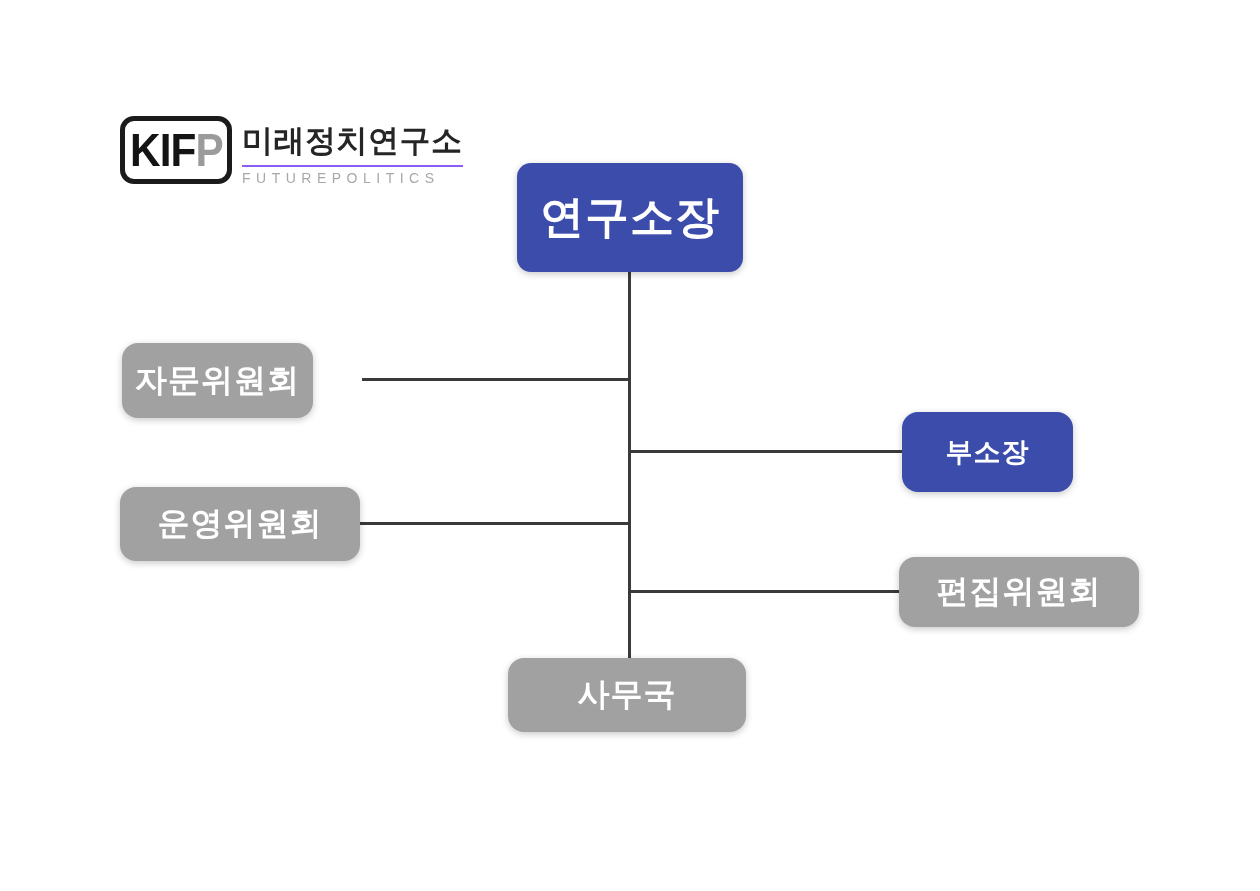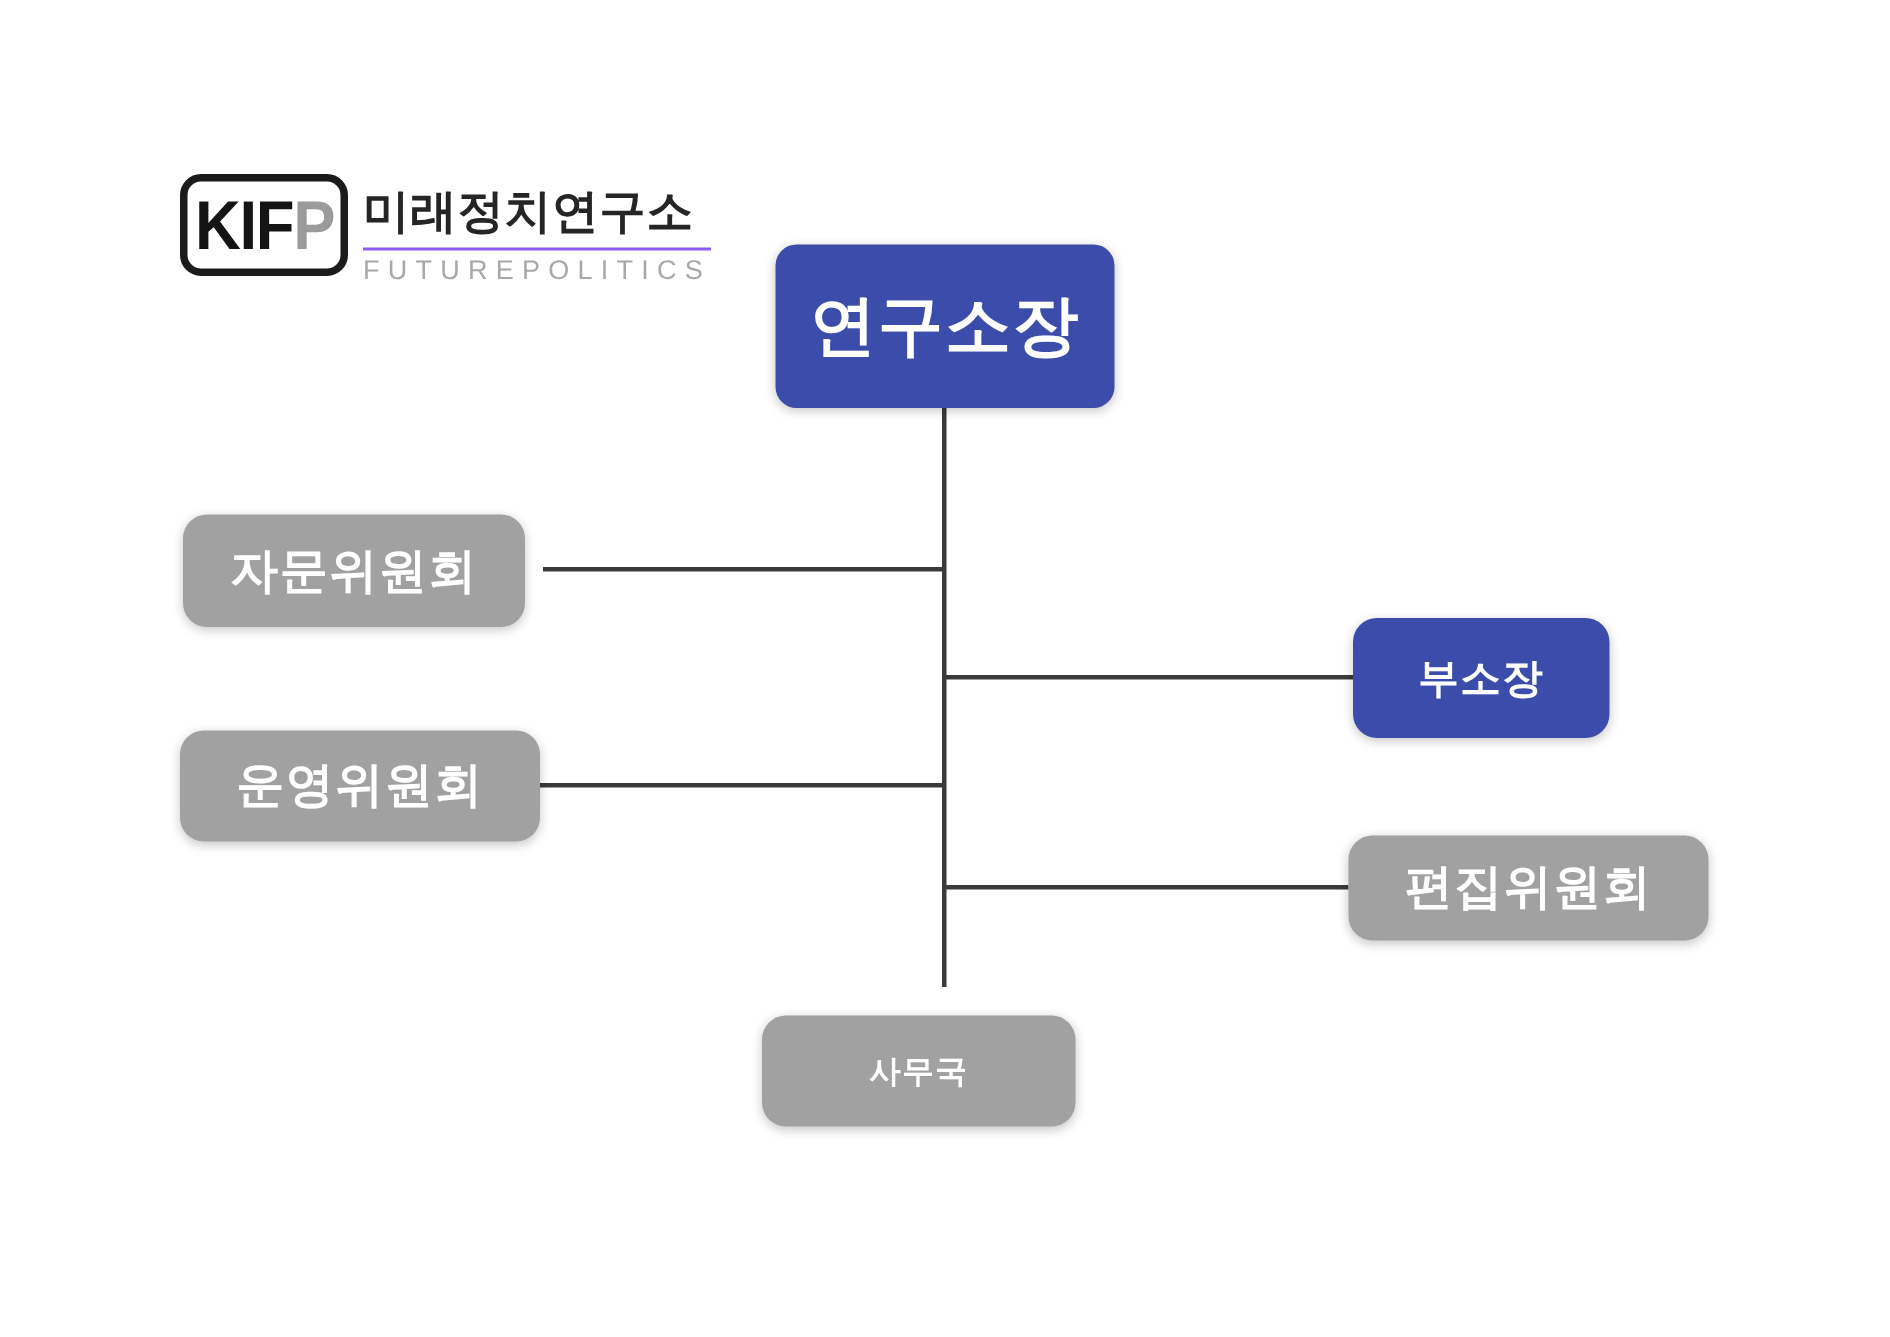--- a/index.html
+++ b/index.html
@@ -50,21 +50,21 @@
     font-size: 31px;
     font-weight: 700;
     color: #252525;
     letter-spacing: 0.5px;
     padding-bottom: 3px;
     border-bottom: 2px solid #8b5cf6;
     white-space: nowrap;
   }
   .logo-en {
     margin-top: 3px;
-    font-size: 18px;
+    font-size: 14px;
     font-weight: 500;
     color: #a8a8a8;
     letter-spacing: 5.5px;
     white-space: nowrap;
   }
 
   
   .node {
     position: absolute;
     display: flex;
@@ -72,25 +72,25 @@
     justify-content: center;
     color: #ffffff;
     font-weight: 900;
     border-radius: 16px;
     box-shadow: 0 2px 7px rgba(0,0,0,0.22);
     white-space: nowrap;
     letter-spacing: 1px;
     z-index: 2;
   }
   .node-director    { left: 517px; top: 163px; width: 226px; height: 109px; font-size: 44px; border-radius: 18px; }
-  .node-advisory    { left: 122px; top: 343px; width: 228px; height: 75px;  font-size: 32px; }
+  .node-advisory    { left: 122px; top: 343px; width: 191px; height: 75px;  font-size: 32px; }
   .node-deputy      { left: 902px; top: 412px; width: 171px; height: 80px;  font-size: 27px; }
   .node-operating   { left: 120px; top: 487px; width: 240px; height: 74px;  font-size: 32px; }
   .node-editorial   { left: 899px; top: 557px; width: 240px; height: 70px;  font-size: 32px; }
-  .node-secretariat { left: 508px; top: 677px; width: 209px; height: 74px;  font-size: 21px; }
+  .node-secretariat { left: 508px; top: 658px; width: 238px; height: 74px;  font-size: 32px; }
 
   
   .line { position: absolute; background: #3a3a3a; z-index: 1; }
   .line-trunk     { left: 628px; top: 272px; width: 3px;   height: 386px; }
   .line-advisory  { left: 362px; top: 378px; width: 268px; height: 3px; }
   .line-deputy    { left: 630px; top: 450px; width: 272px; height: 3px; }
   .line-operating { left: 360px; top: 522px; width: 270px; height: 3px; }
   .line-editorial { left: 630px; top: 590px; width: 269px; height: 3px; }
 </style>
 </head>

